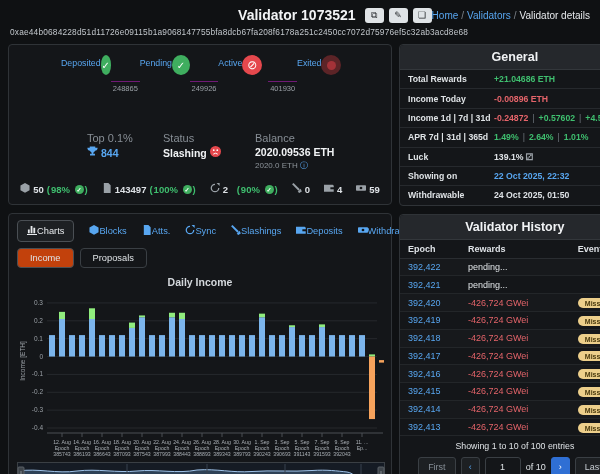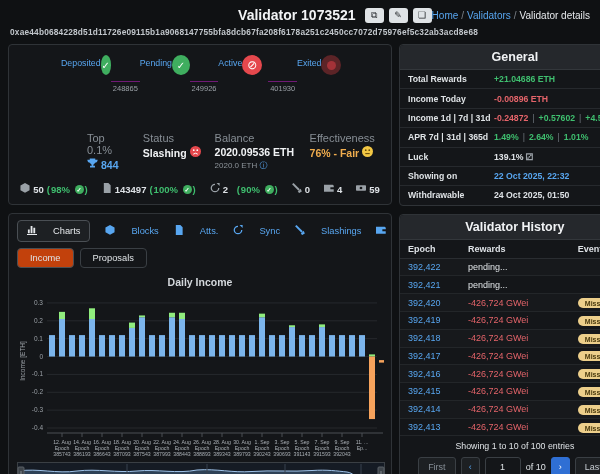--- a/index.html
+++ b/index.html
@@ -7,21 +7,21 @@
     font-family:"Liberation Sans", sans-serif; font-size:10px; overflow:hidden; }
   .topbar { display:flex; justify-content:flex-end; align-items:center; padding:7px 10px 0 10px; }
   .topbar-left { display:flex; align-items:center; gap:5px; }
   .page-title { font-size:14px; font-weight:bold; color:#f1f3f5; margin-right:4px; }
   .hbtn { width:19px; height:15px; background:#dfe3e6; color:#24272a; border:none; border-radius:3px;
     font-size:9px; line-height:13px; text-align:center; cursor:pointer; }
   .breadcrumb { font-size:10px; color:#7a8087; }
   .breadcrumb a { color:#58a6f0; text-decoration:none; }
   .breadcrumb .sep { margin:0 3px; color:#7a8087; }
   .breadcrumb .current { color:#e6e9ec; }
-  .address { padding:4px 10px 7px 10px; font-size:8.3px; color:#c2c7cc; letter-spacing:.2px;font-weight:bold; }
+  .address { padding:4px 10px 7px 10px; font-size:8.3px; color:#c2c7cc; letter-spacing:.2px; }
   .main { display:flex; gap:7px; padding:0 8px; }
   .col-left { width:384px; display:flex; flex-direction:column; gap:8px; }
   .col-right { flex:1; display:flex; flex-direction:column; gap:8px; }
   .card { background:#141619; border:1px solid #2f3337; border-radius:4px; }
 
   
   .overview-card { padding:10px 0 9px 0; }
   .lifecycle { display:flex; align-items:flex-start; padding:0 44px 0 52px; }
   .lc-node { display:flex; flex-direction:row; align-items:center; width:50px; }
   .lc-label { color:#58a6f0; font-size:8.8px; margin-bottom:4px; white-space:nowrap; }
@@ -45,21 +45,21 @@
   .counters-row { display:flex; justify-content:center; gap:14px; margin-top:12px; font-size:9.5px; font-weight:bold; }
   .counter { display:flex; align-items:center; gap:3px; white-space:nowrap; }
   .counter svg { fill:#9aa1a7; }
   .pct { color:#3fbf6f; font-weight:bold; display:inline-flex; align-items:center; gap:1px; }
   .mini-check { display:inline-flex; width:9px; height:9px; border-radius:50%; background:#3fae5f; color:#fff;
     font-size:6px; align-items:center; justify-content:center; }
 
   
   .charts-card { padding:6px 8px 8px 8px; flex:1; }
   .tabs { display:flex; align-items:center; gap:15px; }
-  .tab { display:flex; align-items:center; gap:16px; color:#58a6f0; font-size:9.3px; text-decoration:none; padding:4px 0; cursor:pointer; }
+  .tab { display:flex; align-items:center; gap:0; color:#58a6f0; font-size:9.3px; text-decoration:none; padding:4px 0; cursor:pointer; }
   .tab svg { fill:currentColor; }
   .tab.active { color:#e6e9ec; border:1px solid #4a4f54; background:#1d2023; border-radius:4px; padding:4px 9px; }
   .subtabs { display:flex; gap:6px; margin-top:6px; }
   .subtab { border:1px solid #3a3f44; border-radius:4px; padding:4px 12px; font-size:9.3px; color:#dfe3e6; cursor:pointer; background:transparent; }
   .subtab.active { background:#c2410c; border-color:#4a4f54; }
   .chart-title { text-align:center; font-size:10.5px; font-weight:600; color:#d4d8dc; margin:8px 0 0 0; }
   .scrollbar { display:flex; align-items:center; height:8px; margin-top:1px; gap:1px; }
   .sb-arrow { width:8px; height:8px; background:#2a2e32; border:1px solid #3a3f44; color:#9aa0a6; font-size:5px;
     line-height:6px; text-align:center; border-radius:1px; cursor:pointer; }
   .sb-track { flex:1; height:8px; background:#1d2023; border-radius:2px; padding:1px; }
@@ -179,32 +179,20 @@
                   <path d="M3 7.4q2-1.7 4 0" stroke="#fff" fill="none" stroke-width="0.9"></path>
                 </svg></span>
           </div>
         </div>
         <div class="stat stat-balance">
           <div class="stat-label">Balance</div>
           <div class="stat-value">
               <span>2020.09536 ETH</span>
             </div>
           <div class="stat-sub"><span>2020.0 ETH</span> <span class="info">ⓘ</span></div>
-        </div>
-        <div class="stat stat-eff">
-          <div class="stat-label">Effectiveness</div>
-          <div class="stat-value">
-            <span>76% - Fair</span>
-            <span><svg width="11" height="11" viewBox="0 0 10 10">
-                  <circle cx="5" cy="5" r="5" fill="#f2c744"></circle>
-                  <circle cx="3.4" cy="3.8" r="0.8" fill="#6b4e0a"></circle>
-                  <circle cx="6.6" cy="3.8" r="0.8" fill="#6b4e0a"></circle>
-                  <rect x="3" y="6.4" width="4" height="1" fill="#6b4e0a"></rect>
-                </svg></span>
-          </div>
         </div>
       </div>
 
       <div class="counters-row">
         <div class="counter">
           <span><svg width="10" height="10" viewBox="0 0 11 11">
                 <path d="M5.5 0 10.5 2.7v5.2L5.5 10.6.5 7.9V2.7z"></path>
               </svg></span>
           <span>50</span>
             <span class="pct"><span>(</span><span>98%</span>&nbsp;<span class="mini-check">✓</span><span>)</span></span>

